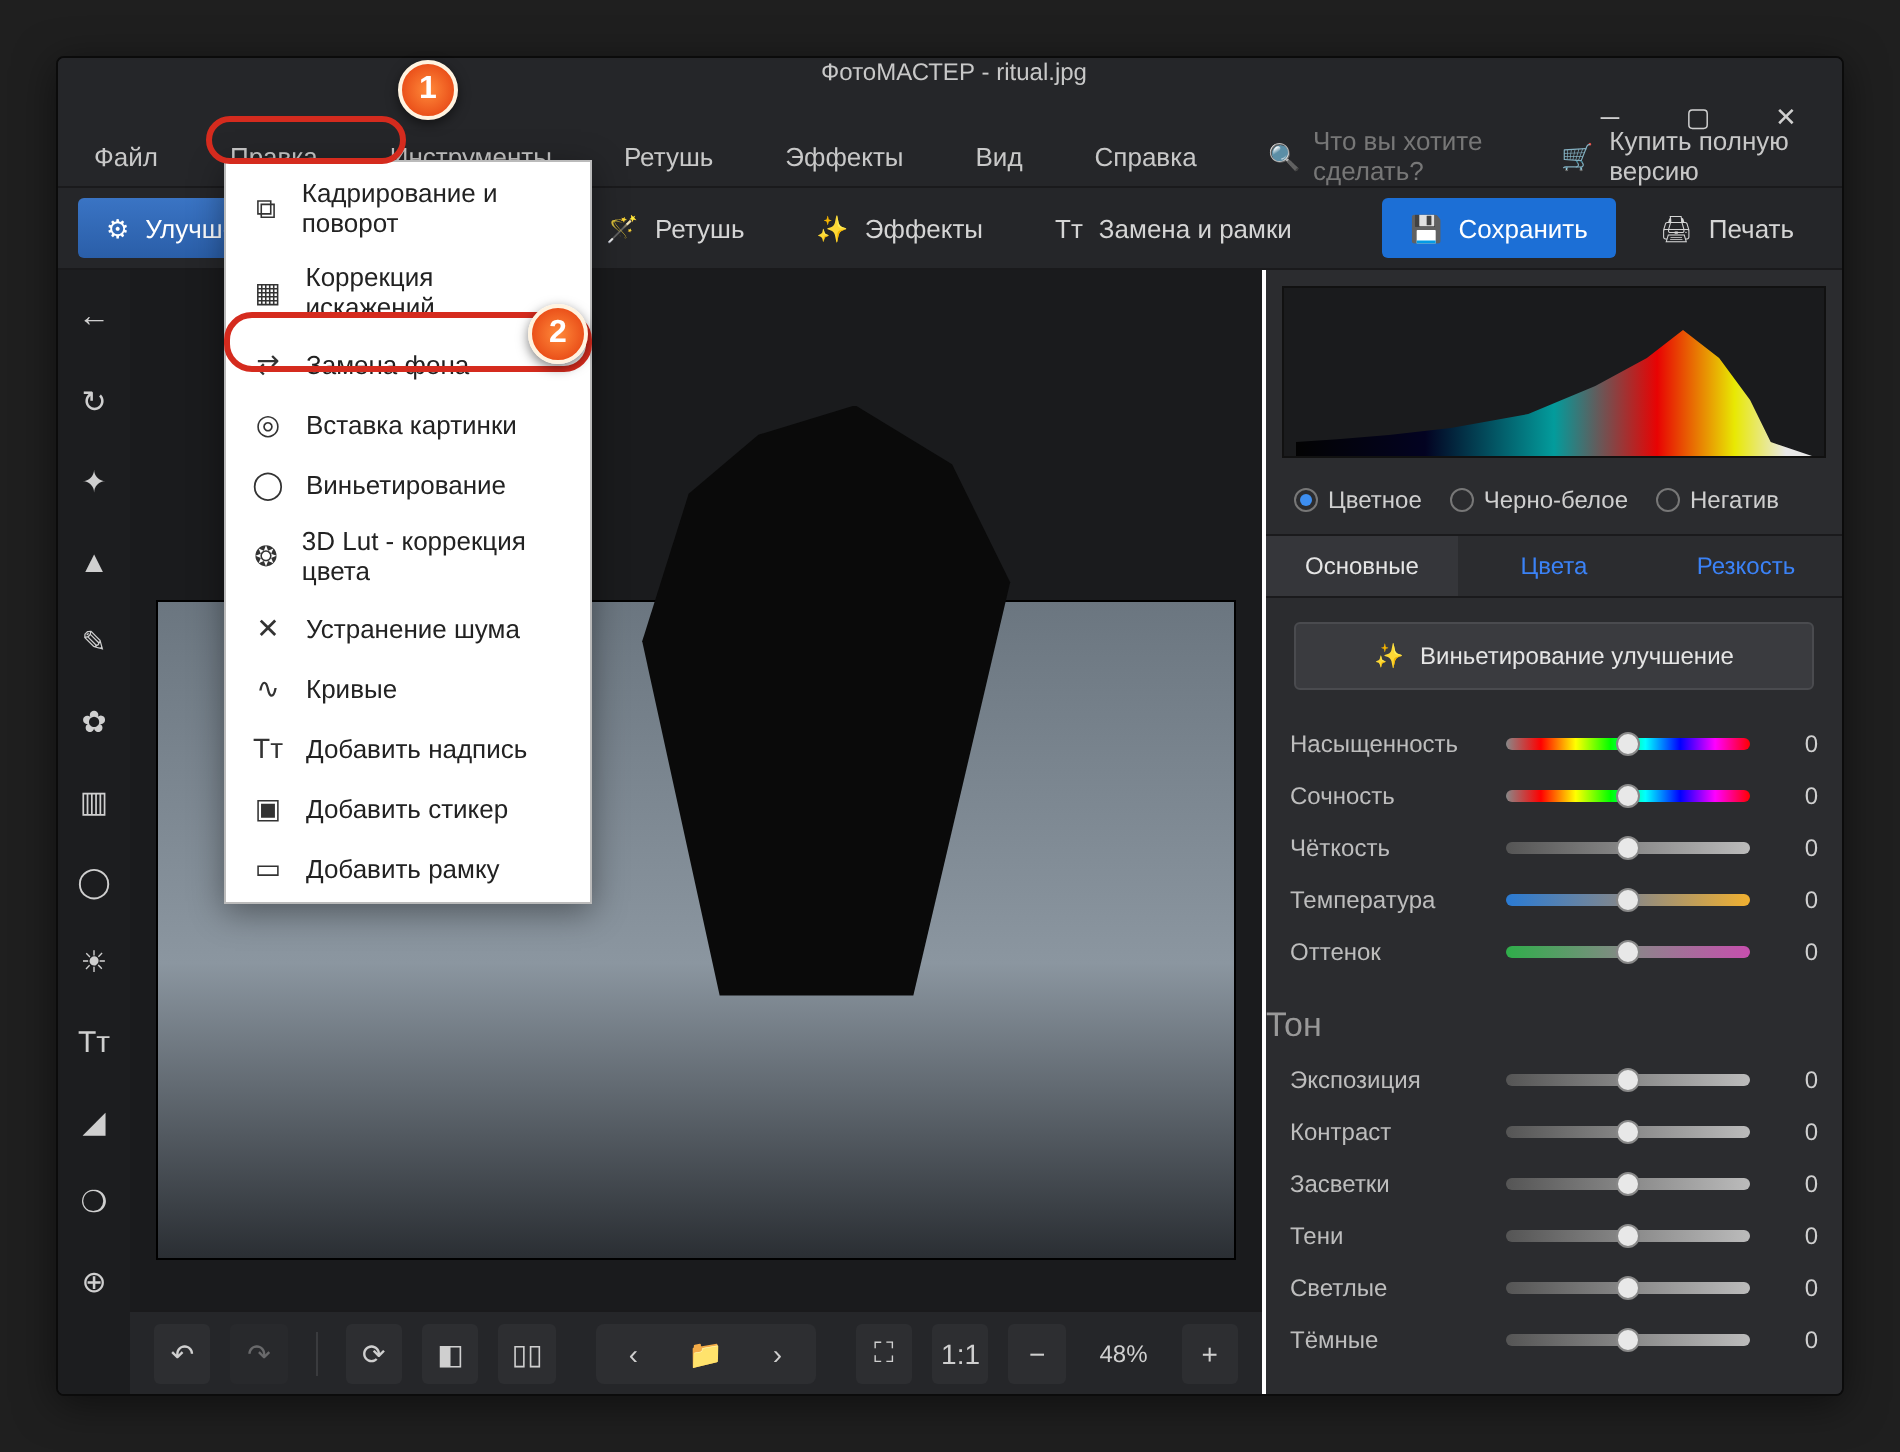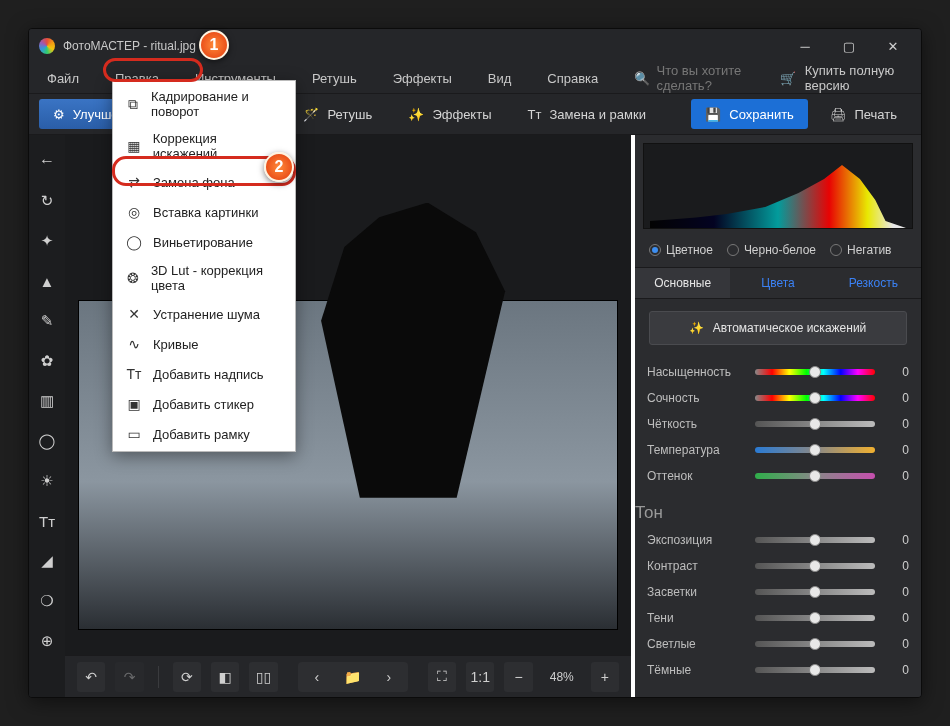--- a/index.html
+++ b/index.html
@@ -1,18 +1,18 @@
 <!DOCTYPE html>
 <html><head>
 <meta charset="utf-8">
 <style>
 * { margin: 0; padding: 0; box-sizing: border-box; font-family: "Segoe UI", Arial, sans-serif; user-select: none; }
 body { width: 950px; height: 726px; background: #1f1f1f; overflow: hidden; position: relative; }
 .window { position: absolute; left: 28px; top: 28px; width: 894px; height: 670px; background: #252629; border: 1px solid #0b0b0b; border-radius: 4px; overflow: hidden; display: flex; flex-direction: column; box-shadow: 0 4px 20px rgba(0,0,0,.5); }
-.titlebar { height: 34px; display: flex; align-items: center; padding: 0 6px 0 10px; color: #c8c8c8; font-size: 12px; background: #252629; }
+.titlebar { height: 34px; display: flex; align-items: center; padding: 0 6px 0 10px; color: #c8c8c8; font-size: 12px; background: #252629; flex-direction: column; }
 .titlebar .logo { width: 16px; height: 16px; margin-right: 8px; border-radius: 50%; background: conic-gradient(#e74c3c,#f39c12,#f1c40f,#2ecc71,#3498db,#9b59b6,#e74c3c); }
 .winbtns { margin-left: auto; display: flex; }
 .winbtn { width: 44px; height: 30px; display: flex; align-items: center; justify-content: center; color: #cfcfcf; font-size: 13px; }
 .menubar { height: 30px; display: flex; align-items: center; padding: 0 8px; gap: 16px; color: #c8c8c8; font-size: 13px; }
 .mitem { padding: 5px 10px; border-radius: 2px; }
 .searchwrap { display: flex; align-items: center; color: #777; margin-left: 4px; font-size: 13px; }
 .buyfull { margin-left: auto; display: flex; align-items: center; gap: 8px; color: #c8c8c8; font-size: 13px; padding-right: 4px; }
 .toolbar { height: 42px; display: flex; align-items: center; padding: 0 10px; gap: 8px; background: #252629; border-top: 1px solid #1a1a1c; border-bottom: 1px solid #1a1a1c; }
 .tbtn { height: 30px; display: flex; align-items: center; gap: 8px; padding: 0 14px; border-radius: 3px; color: #d5d5d5; font-size: 13px; background: transparent; border: none; }
 .tbtn.primary { background: linear-gradient(#3a74c4,#2a5ea8); color: #fff; }
@@ -24,21 +24,21 @@
 .ltool { width: 28px; height: 28px; display:flex;align-items:center;justify-content:center;color:#cfcfcf;border-radius:3px;font-size:15px; }
 .content { flex: 1; display: flex; flex-direction: column; min-width: 0; }
 .canvasarea { flex:1; background:#1a1b1d; position:relative; overflow:hidden; display:flex;align-items:center;justify-content:center; }
 .photo { width: 540px; height: 330px; background: linear-gradient(#6b7680 0%,#8b96a0 55%,#2a2e33 100%); position:relative; margin-top:140px; border:1px solid #000; }
 .photo::after { content:""; position:absolute; left:45%; top:-30%; width:36%; height:90%; background:#0a0a0a; clip-path: polygon(20% 100%,0% 40%,12% 15%,30% 5%,55% 0%,80% 10%,95% 30%,70% 100%); }
 .bottombar { height: 42px; display:flex; align-items:center; padding:0 12px; gap:10px; background:#252629; border-top:1px solid #1a1a1c;}
 .bbtn { width:30px;height:30px;display:flex;align-items:center;justify-content:center;color:#cfcfcf;border-radius:3px;background:#2d2e31;font-size:14px; }
 .bgroup { display:flex; gap:6px; background:#2d2e31; border-radius:4px; padding:0 4px; height:30px; align-items:center; }
 .bsep { width:1px;height:22px;background:#3a3b3e;margin:0 4px; }
 .zoomtxt { width:40px;text-align:center;color:#cfcfcf;font-size:12px; }
-.rightpanel { width:290px; background:#2b2c2f; display:flex; flex-direction:column; border-left:4px solid #ffffff; overflow-y:auto; }
+.rightpanel { width:290px; background:#2b2c2f; display:flex; flex-direction:column; border-left:2px solid #ffffff; overflow-y:auto; }
 .histogram { height:86px; margin:8px; background:#1a1b1d; border:1px solid #111; position:relative; }
 .histogram .hist { position:absolute; bottom:0; left:6px; right:6px; height:70px; background: linear-gradient(90deg,#000 0%,#002 25%,#0aa 50%,#f00 70%,#ff0 85%,#fff 95%); clip-path: polygon(0% 100%,0% 90%,8% 88%,18% 85%,30% 80%,45% 70%,58% 50%,68% 30%,75% 10%,82% 30%,88% 60%,92% 90%,100% 100%); opacity:.9; }
 .radiogroup { display:flex; gap:14px; padding:6px 14px 10px; align-items:center; font-size:12px; color:#cfcfcf; }
 .radio { display:flex;align-items:center;gap:5px; }
 .radio .dot { width:12px;height:12px;border:1px solid #777;border-radius:50%;display:flex;align-items:center;justify-content:center; }
 .radio.on .dot::after { content:"";width:6px;height:6px;border-radius:50%;background:#3d8ef0; }
 .tabs { display:flex; border-top:1px solid #1a1a1c;border-bottom:1px solid #1a1a1c; }
 .tab { flex:1; text-align:center; padding:8px 0; font-size:12px; color:#3b82f6; background:#2b2c2f; }
 .tab.active { background:#35363a; color:#e5e5e5; }
 .autobtn { margin:12px 14px; padding:9px 0; text-align:center; background:#3a3b3f; border:1px solid #4a4b4f; border-radius:3px; color:#e5e5e5; font-size:12px; display:flex;align-items:center;justify-content:center;gap:8px; }
@@ -180,21 +180,21 @@
             <span>Негатив</span>
           </div>
       </div>
       <div class="tabs">
         <div class="tab active">Основные</div>
         <div class="tab">Цвета</div>
         <div class="tab">Резкость</div>
       </div>
       <div class="autobtn">
         <span>✨</span>
-        <span>Автоматическое искажений</span>
+        <span>Виньетирование улучшение</span>
       </div>
       <div class="sliders" id="sliders-color">
           <div class="srow">
             <div class="lbl">Насыщенность</div>
             <div class="track" style="background: linear-gradient(90deg, rgb(136, 136, 136), rgb(255, 0, 0), rgb(255, 255, 0), rgb(0, 255, 0), rgb(0, 255, 255), rgb(0, 0, 255), rgb(255, 0, 255), rgb(255, 0, 0));">
               <div class="thumb" style="left: 50%;"></div>
             </div>
             <div class="val">0</div>
           </div>
           <div class="srow">

